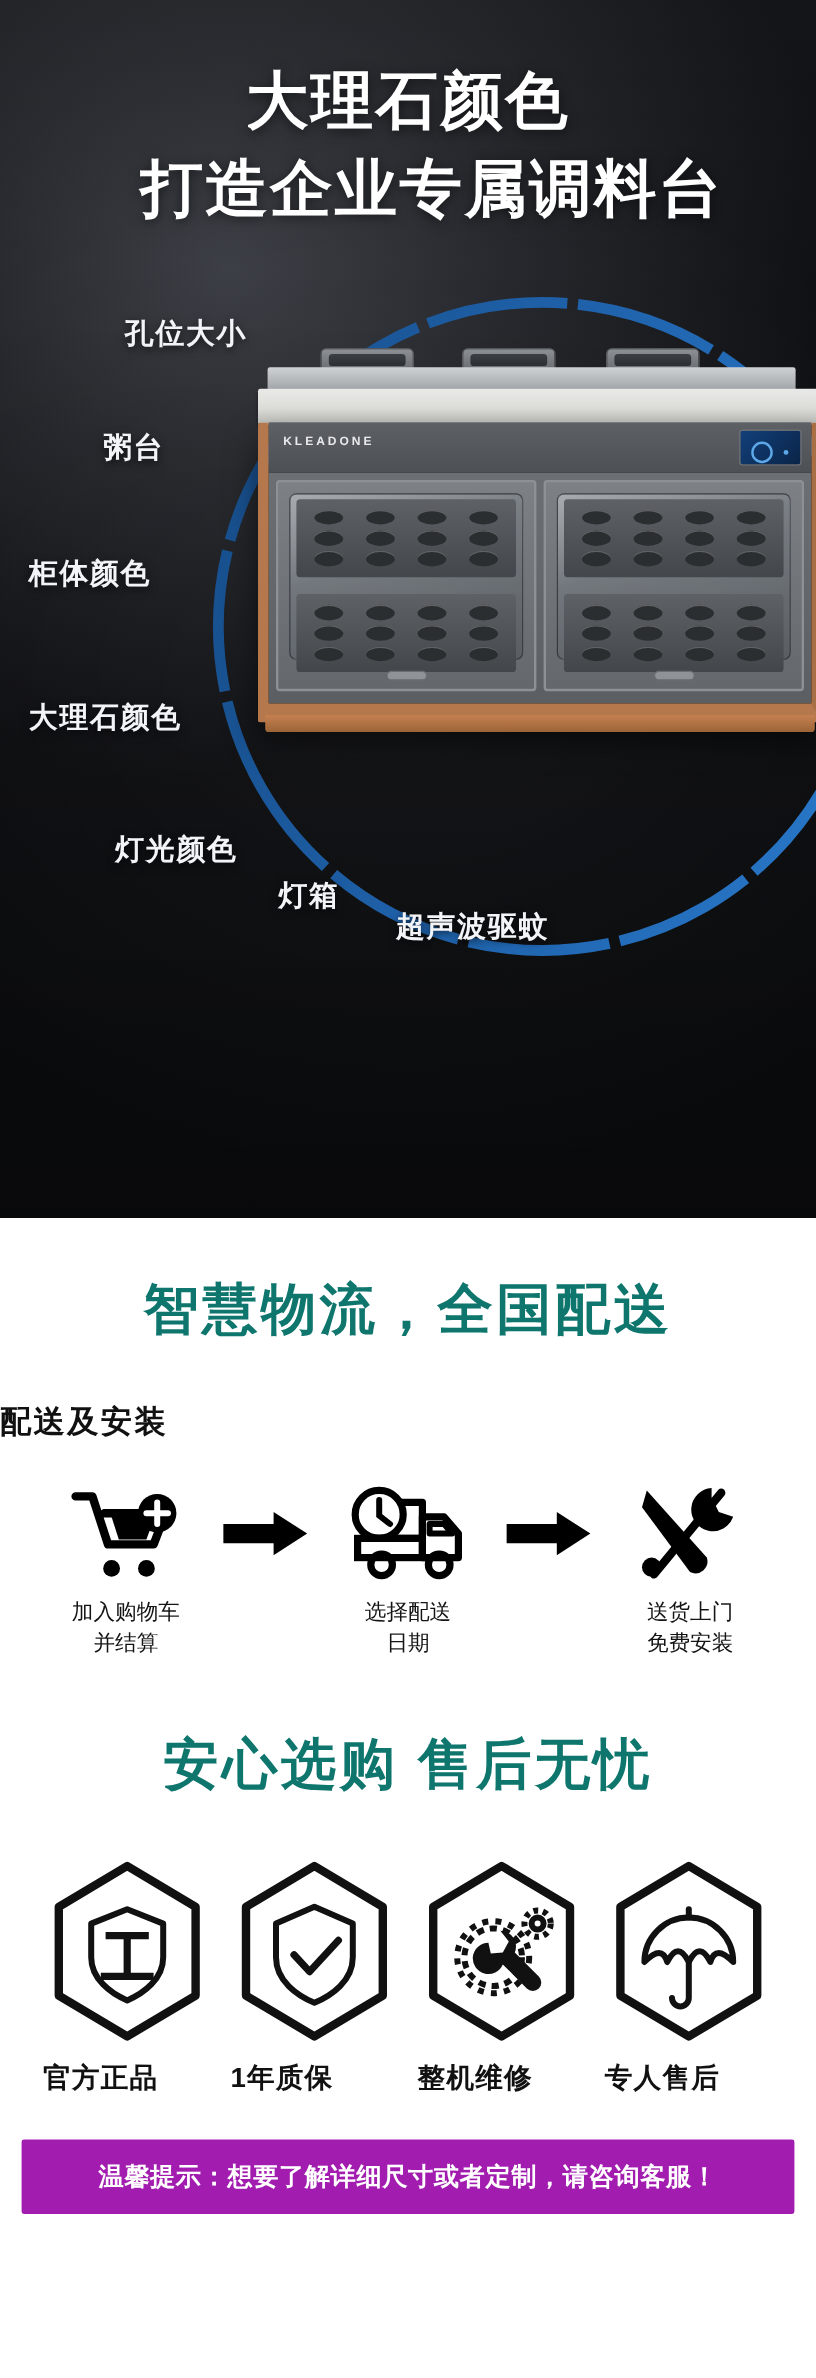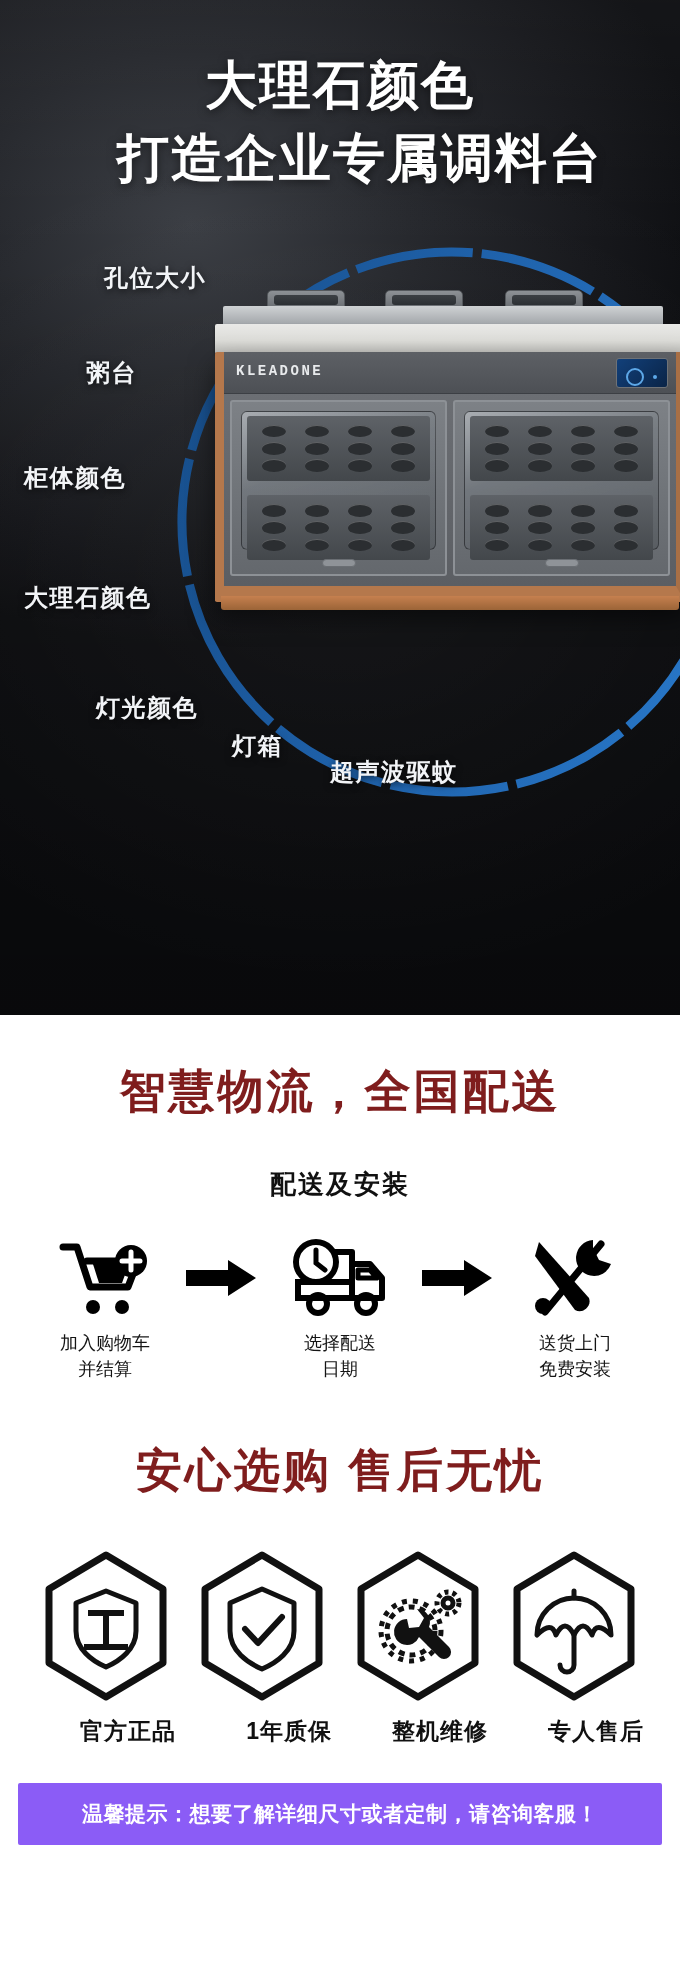--- a/index.html
+++ b/index.html
@@ -111,21 +111,21 @@
     border-radius:2px;
     box-shadow: 0 14px 26px rgba(0,0,0,0.55);
   }
   .brandbar {
     position:absolute; left:0; right:0; top:0; height:42px;
     background:linear-gradient(180deg,#5d6065,#4d5055);
     border-bottom:1px solid #3c3f44;
   }
   .brandtext {
     position:absolute; left:12px; top:11px;
-    color:#e8eaec; font-size:14px; letter-spacing:2.5px; font-weight:700;font-family:Liberation Mono, monospace;
+    color:#e8eaec; font-size:10px; letter-spacing:2.5px; font-weight:700;
   }
   .panel-screen {
     position:absolute; right:8px; top:6px; width:52px; height:30px;
     background:linear-gradient(135deg,#12407a,#0a2447);
     border:1px solid #6e7277; border-radius:3px;
   }
   .panel-screen::after{
     content:""; position:absolute; left:9px; top:9px; width:14px; height:14px;
     border:2px solid #5da8e8; border-radius:50%;
     box-shadow: 20px 0 0 -7px #5da8e8;
@@ -163,46 +163,46 @@
     position:absolute; left:16px; top:296px; width:458px; height:14px;
     background:linear-gradient(180deg,#c6804f,#9b6437);
     border-radius:0 0 3px 3px;
     filter: blur(0.2px);
   }
 
   
   .white { position:relative; width:680px; background:#fff; }
 
   .h2 {
-    text-align:center; color:#7f1d1d; font-weight:700;
+    text-align:center; color:#0f766e; font-weight:700;
     font-size:46px; letter-spacing:3px;
   }
   .h3 {
-    text-align:center; color:#111; font-weight:700;
+    text-align:left; color:#111; font-weight:700;
     font-size:26px; letter-spacing:2px;
   }
 
   .flow {
     display:flex; align-items:flex-start; justify-content:center;
     gap: 6px; padding: 0 34px;
   }
   .flow-step { width:150px; text-align:center; }
   .flow-icon { height:88px; display:flex; align-items:center; justify-content:center; }
   .flow-cap { margin-top:8px; font-size:18px; line-height:1.45; color:#141414; font-weight:500; }
   .flow-arrow { width:86px; height:88px; display:flex; align-items:center; justify-content:center; }
 
   .badges { display:flex; justify-content:center; gap:16px; padding: 0 24px; }
-  .badge { width:140px; text-align:right; }
+  .badge { width:140px; text-align:left; }
   .badge-hex { height:160px; display:flex; align-items:center; justify-content:center; }
   .badge-cap { margin-top:10px; font-size:23px; font-weight:700; color:#111; letter-spacing:1px; }
 
   .tipbar {
     margin: 0 auto;
     width: 644px; height:62px;
-    background:#8b5cf6;
+    background:#a21caf;
     display:flex; align-items:center; justify-content:center;
     border-radius:2px;
   }
   .tiptext { color:#fff; font-size:21px; font-weight:700; letter-spacing:0.5px; white-space:nowrap; }
 </style>
 </head>
 <body>
 
 <div class="page">
 

